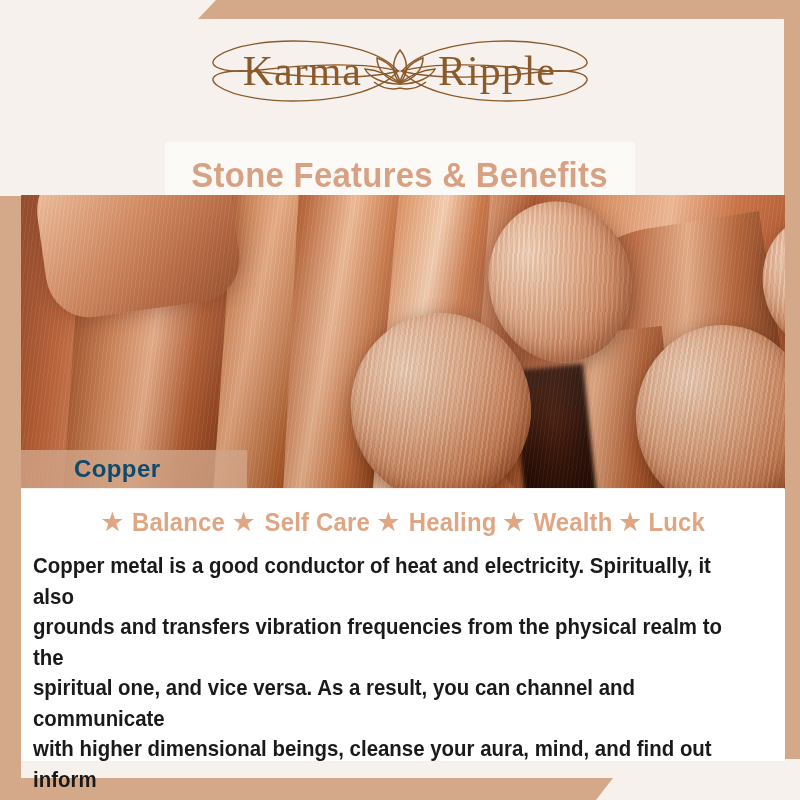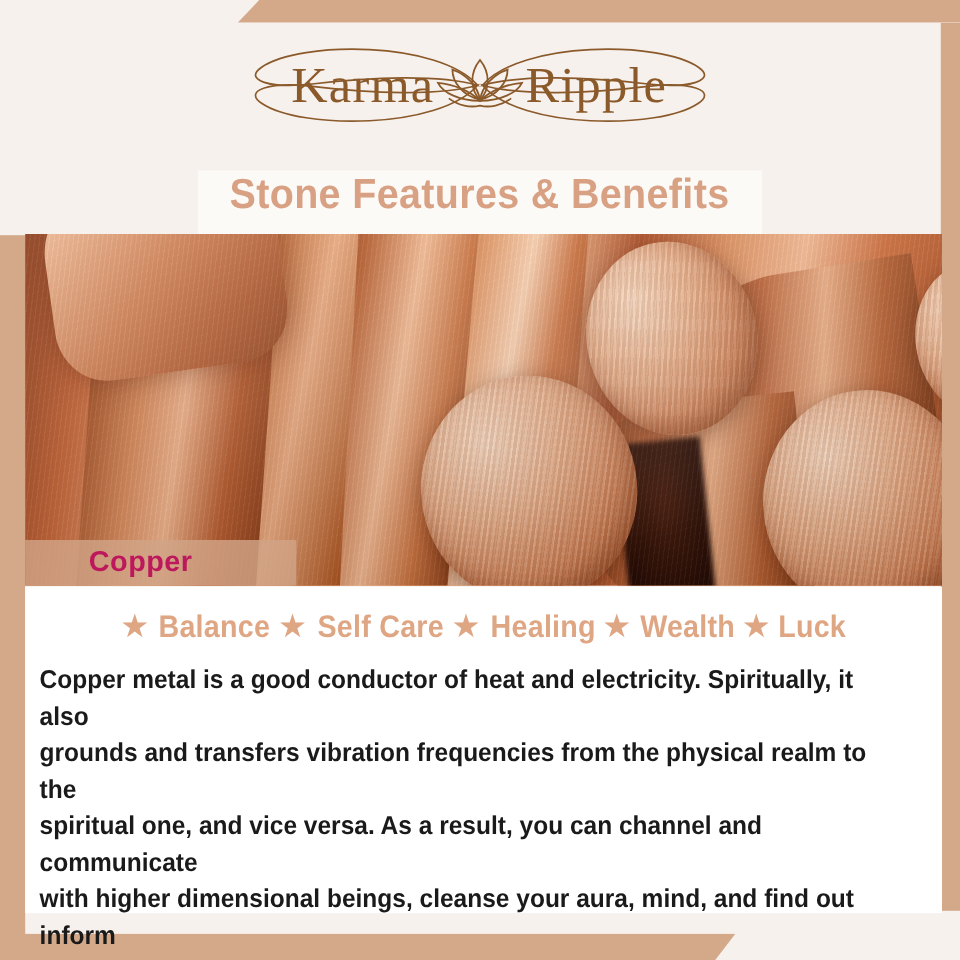--- a/index.html
+++ b/index.html
@@ -70,21 +70,21 @@
     fill: #8B5A2B;
   }
 
   
   .title-banner {
     position: absolute;
     left: 165px; top: 142px;
     width: 470px; height: 53px;
     background: #FCFAF7;
     display: flex;
-    align-items: flex-start;
+    align-items: flex-end;
     justify-content: center;
   }
   .title-text {
     font-family: "Liberation Sans Narrow", "Liberation Sans", sans-serif;
     font-weight: bold;
     font-size: 35px;
     color: #D9A183;
     letter-spacing: 0.3px;
     transform: scaleX(0.94);
     white-space: nowrap;
@@ -190,21 +190,21 @@
   .stone-badge {
     position: absolute;
     left: 21px; top: 450px;
     width: 226px; height: 38px;
     background: rgba(209,164,134,0.82);
     display: flex;
     align-items: center;
   }
   .stone-badge-label {
     margin-left: 53px;
-    color: #be185d;
+    color: #0c4a6e;
     font-size: 24px;
     font-weight: bold;
     letter-spacing: 0.4px;
   }
 
   
   .content-card {
     position: absolute;
     left: 21px; top: 489px;
     width: 764px; height: 272px;

